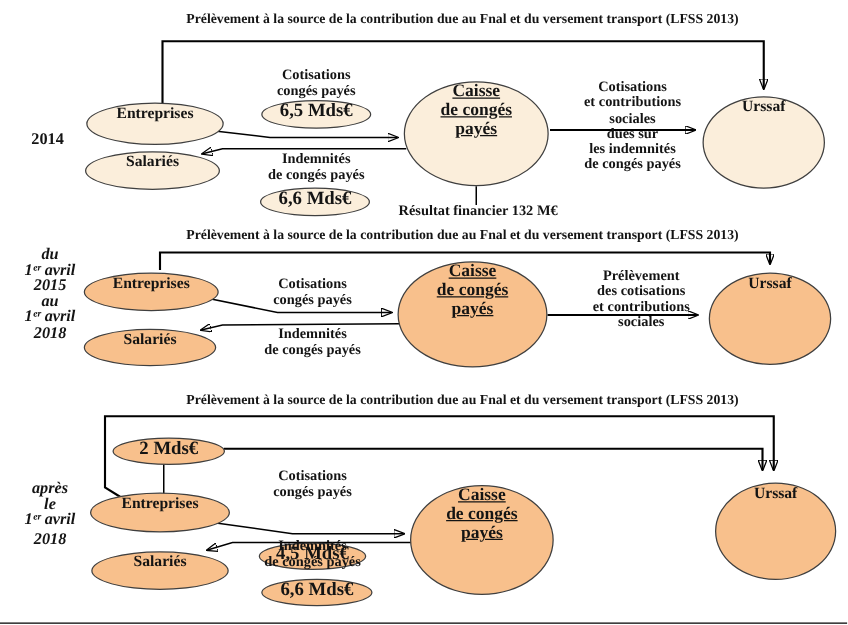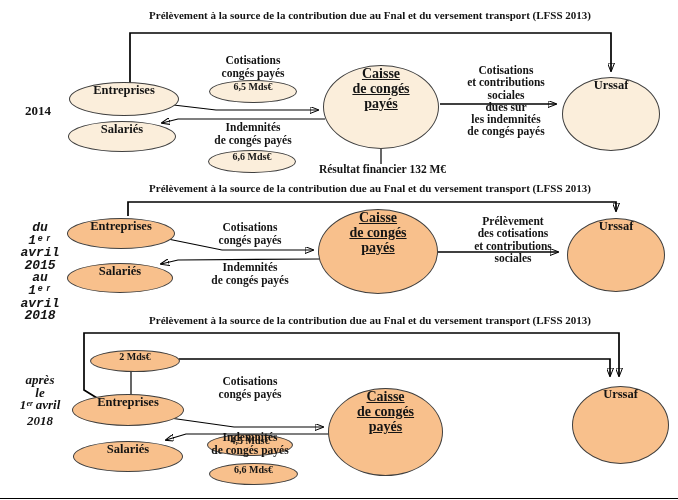--- a/index.html
+++ b/index.html
@@ -9,21 +9,21 @@
   }
   #wires{position:absolute;left:0;top:0;width:678px;height:500px;z-index:1;}
   .node{
     position:absolute;z-index:2;border:1.3px solid #3f3f3f;border-radius:50%;
     display:flex;flex-direction:column;align-items:center;justify-content:flex-start;
     font-weight:bold;text-align:center;box-sizing:border-box;
   }
   .fill-light{background:#fbeedb;}
   .fill-dark{background:#f8c08c;}
   .node-main{font-size:12.5px;}
-  .node-amount{font-size:10px;}
+  .node-amount{font-size:15px;}
   .caisse-line{line-height:15px;font-size:14px;text-decoration:underline;}
   .txt{position:absolute;z-index:3;font-weight:bold;text-align:center;}
   .title{font-size:11px;letter-spacing:0px;}
   .flow-label{font-size:11.5px;line-height:12.5px;}
   .stack{font-size:11.5px;line-height:12.3px;}
   .period{font-size:13px;line-height:12.6px;}
   .italic{font-style:italic;}
   .resultat{font-size:11.5px;}
   .subtitle{font-size:11px;}
   .bottom-rule{position:absolute;left:0;right:0;bottom:1px;height:0;border-top:1.6px solid #000;z-index:4;}
@@ -98,21 +98,21 @@
     <div>Cotisations</div>
     <div>et contributions</div>
     <div>sociales</div>
     <div>dues sur</div>
     <div>les indemnités</div>
     <div>de congés payés</div>
   </div>
   <div class="txt resultat" style="left:285px;top:163px;width:195px;">Résultat financier 132 M€</div>
 
   <div class="txt title" style="left:60px;top:182px;width:620px;">Prélèvement à la source de la contribution due au Fnal et du versement transport (LFSS 2013)</div>
-  <div class="txt period italic" style="left:5px;top:222px;width:70px;font-family:Liberation Mono, monospace;">
+  <div class="txt period italic" style="left:5px;top:197px;width:70px;">
     <div>du</div>
     <div>1ᵉʳ avril</div>
     <div>2015</div>
     <div>au</div>
     <div>1ᵉʳ avril</div>
     <div>2018</div>
   </div>
 
   <div class="node fill-dark node-main" style="left:67px;top:218px;width:108px;height:31px;">
     <span>Entreprises</span>
@@ -138,21 +138,21 @@
     <div>de congés payés</div>
   </div>
   <div class="txt stack" style="left:452px;top:215px;width:122px;">
     <div>Prélèvement</div>
     <div>des cotisations</div>
     <div>et contributions</div>
     <div>sociales</div>
   </div>
 
   <div class="txt title" style="left:60px;top:314px;width:620px;">Prélèvement à la source de la contribution due au Fnal et du versement transport (LFSS 2013)</div>
-  <div class="txt period italic" style="left:5px;top:374px;width:70px;text-align:center;">
+  <div class="txt period italic" style="left:5px;top:384px;width:70px;text-align:center;">
     <div>après</div>
     <div>le</div>
     <div>1ᵉʳ avril</div>
     <div style="margin-top:3px;">2018</div>
   </div>
 
   <div class="node fill-dark node-amount" style="left:90px;top:350px;width:90px;height:22px;">
     <span>2 Mds€</span>
   </div>
   <div class="node fill-dark node-main" style="left:72px;top:394px;width:112px;height:32px;">

